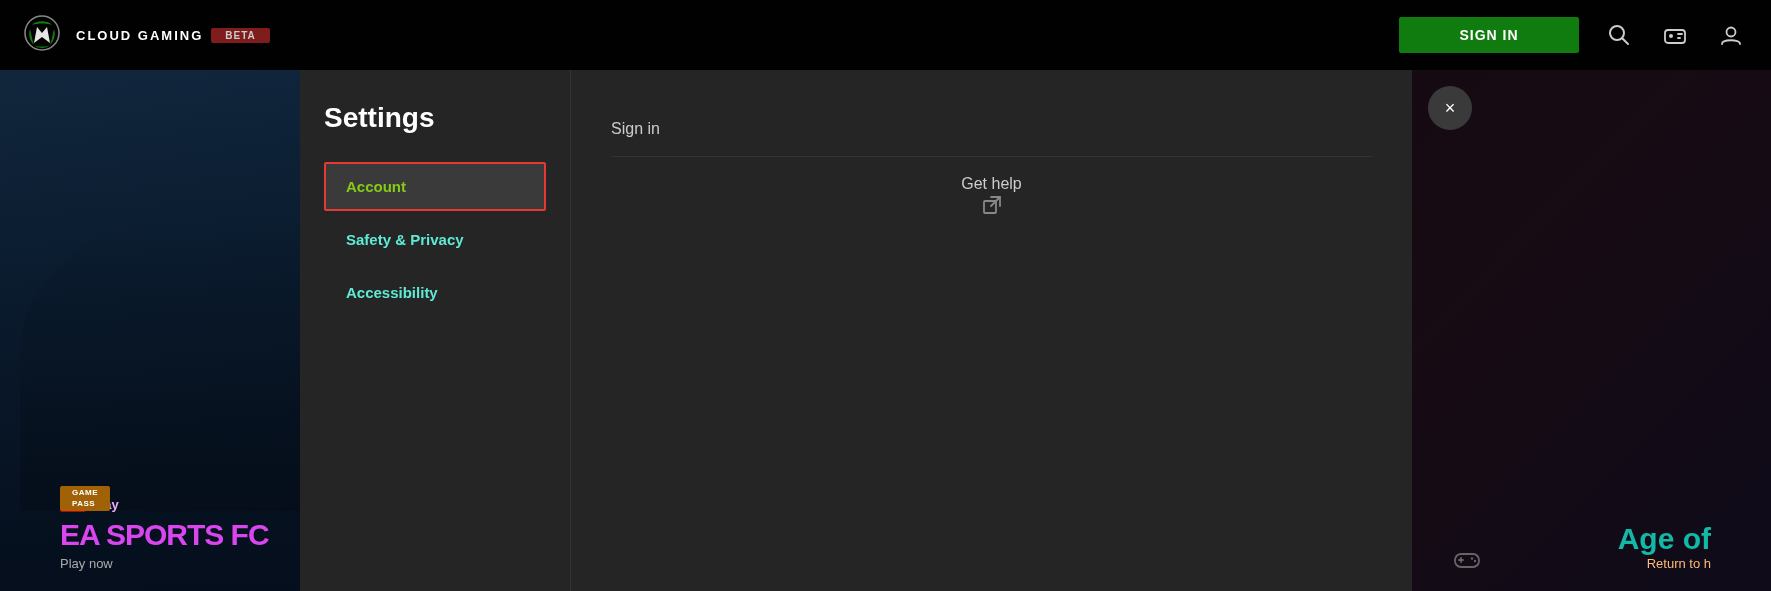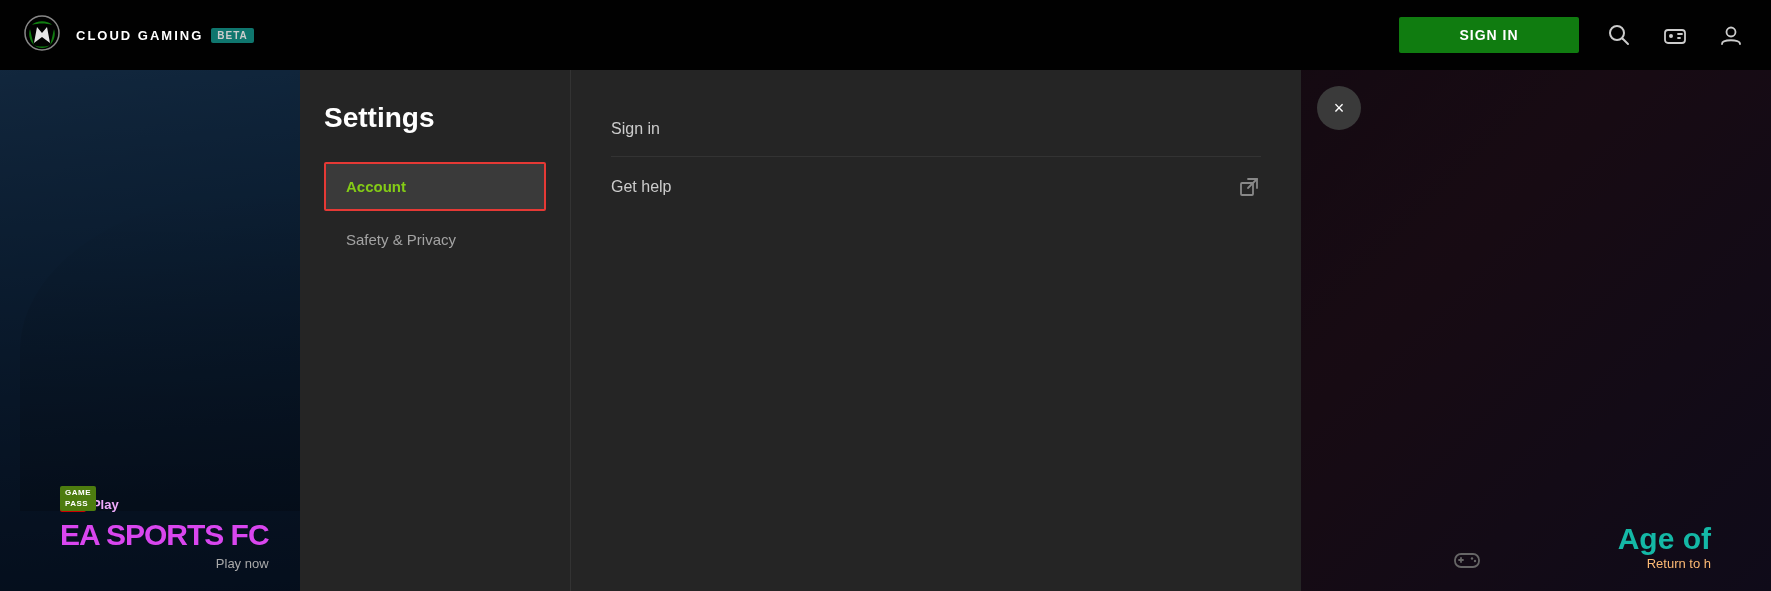--- a/index.html
+++ b/index.html
@@ -41,25 +41,25 @@
       align-items: center;
       gap: 8px;
       color: #fff;
       font-size: 13px;
       font-weight: 600;
       letter-spacing: 2px;
       text-transform: uppercase;
     }
 
     .beta-badge {
-      background: #0f766e;
+      background: #7f1d1d;
       color: #ccc;
       font-size: 10px;
       font-weight: 700;
-      padding: 2px 6px;
+      padding: 2px 14px;
       border-radius: 2px;
       letter-spacing: 1px;
     }
 
     .topbar-spacer { flex: 1; }
 
     .signin-btn {
       background: #107c10;
       color: #fff;
       border: none;
@@ -92,21 +92,21 @@
       width: 100%; height: 100%;
       background: rgba(0,0,0,0.5);
       z-index: 2;
     }
 
     
     .settings-panel {
       position: absolute;
       top: 70px;
       left: 300px;
-      width: 1001px;
+      width: 1112px;
       height: 521px;
       background: #252525;
       z-index: 20;
       display: flex;
       justify-content: center;
     }
 
     .settings-sidebar {
       width: 270px;
       padding: 32px 24px;
@@ -118,22 +118,22 @@
       font-weight: 700;
       color: #fff;
       margin-bottom: 28px;
     }
 
     .settings-menu-item {
       display: block;
       width: 100%;
       padding: 14px 20px;
       font-size: 15px;
-      font-weight: 400;
-      color: #a3a3a3;
+      font-weight: 700;
+      color: #5eead4;
       background: transparent;
       border: 2px solid transparent;
       border-radius: 2px;
       text-align: left;
       cursor: pointer;
       margin-bottom: 4px;
       text-decoration: none;
     }
 
     .settings-menu-item.active {
@@ -153,20 +153,21 @@
       display: flex;
       align-items: center;
       justify-content: space-between;
       padding: 18px 0;
       border-bottom: 1px solid #333;
       cursor: pointer;
     }
 
     .settings-content-item:last-child {
       border-bottom: none;
+      flex-direction: column;
     }
 
     .settings-content-label {
       font-size: 16px;
       color: #ccc;
       font-weight: 400;
     }
 
     .external-icon {
       width: 24px;
@@ -295,42 +296,45 @@
     </svg>
   </div>
 </nav>
 
 <div style="position:absolute;bottom:20px;left:60px;z-index:3;">
   <div style="display:flex;align-items:center;gap:6px;margin-bottom:6px;">
     <span style="background:#cc0000;color:#fff;font-size:10px;font-weight:700;padding:2px 6px;border-radius:2px;">EA</span>
     <span style="color:#f0abfc;font-size:13px;font-weight:600;">Play</span>
   </div>
   <div style="color:#d946ef;font-size:30px;font-weight:900;letter-spacing:-1px;">EA SPORTS FC</div>
-  <div style="color:#aaa;font-size:13px;margin-top:4px;text-align:right;">Play now</div>
+  <div style="color:#aaa;font-size:13px;margin-top:4px;">Play now</div>
 </div>
 
 <div style="position:absolute;bottom:80px;left:60px;z-index:3;">
-  <div style="background:#4d7c0f;color:#fff;font-size:8px;font-weight:700;padding:2px 5px;border-radius:2px;letter-spacing:0.5px;line-height:1.3;">GAME<br>PASS</div>
+  <div style="background:#a16207;color:#fff;font-size:8px;font-weight:700;padding:2px 12px;border-radius:2px;letter-spacing:0.5px;line-height:1.3;">GAME<br>PASS</div>
 </div>
 
 <div style="position:absolute;bottom:20px;right:60px;z-index:3;text-align:right;">
   <div style="color:#14b8a6;font-size:30px;font-weight:900;">Age of</div>
   <div style="color:#fdba74;font-size:13px;">Return to h</div>
 </div>
 
 <div class="settings-panel">
 
   <div class="settings-sidebar">
     <h2 class="settings-title">Settings</h2>
 
     <button class="settings-menu-item active">
       <span>Account</span>
     </button>
     <button class="settings-menu-item">
       <span>Safety &amp; Privacy</span>
+    </button>
+    <button class="settings-menu-item">
+      <span>Accessibility</span>
     </button>
   </div>
 
   <div class="settings-content">
 
     <div class="settings-content-item">
       <span class="settings-content-label">Sign in</span>
     </div>
 
     <div class="settings-content-item">

